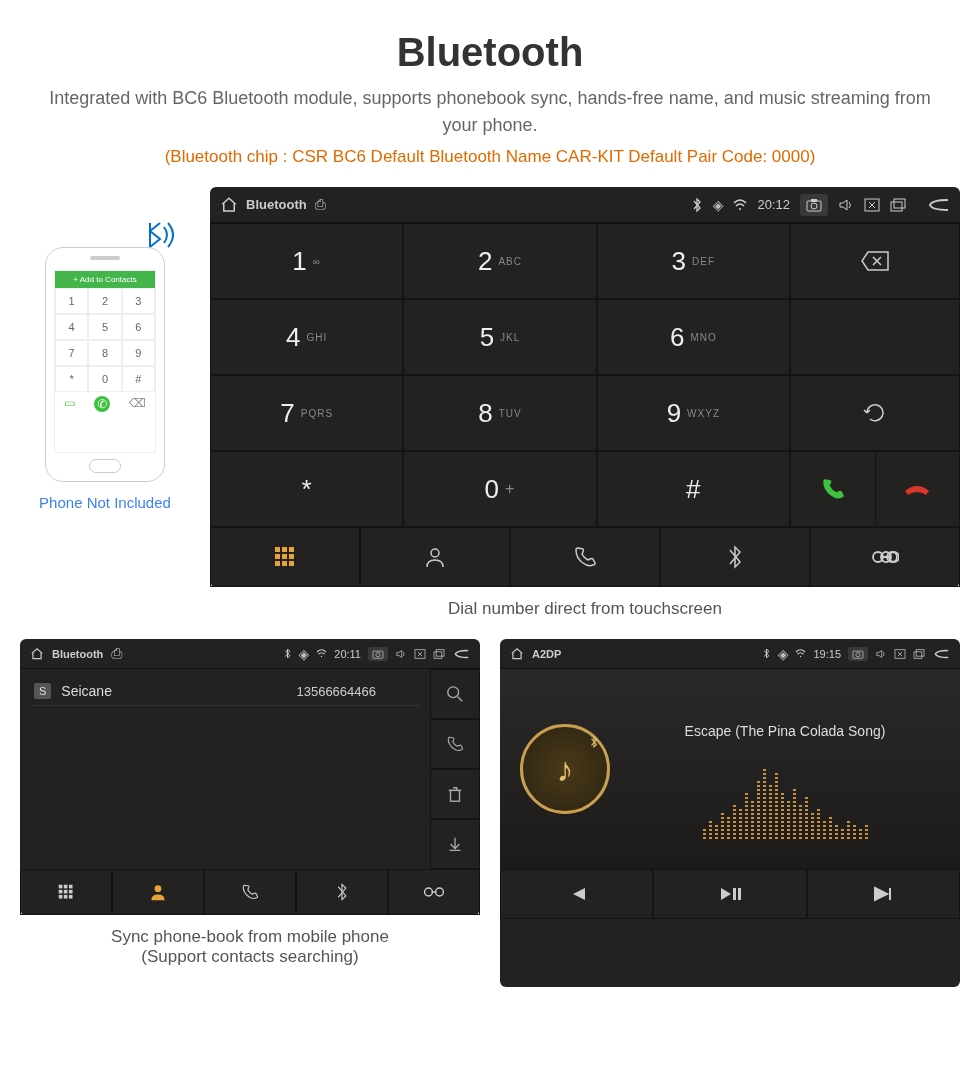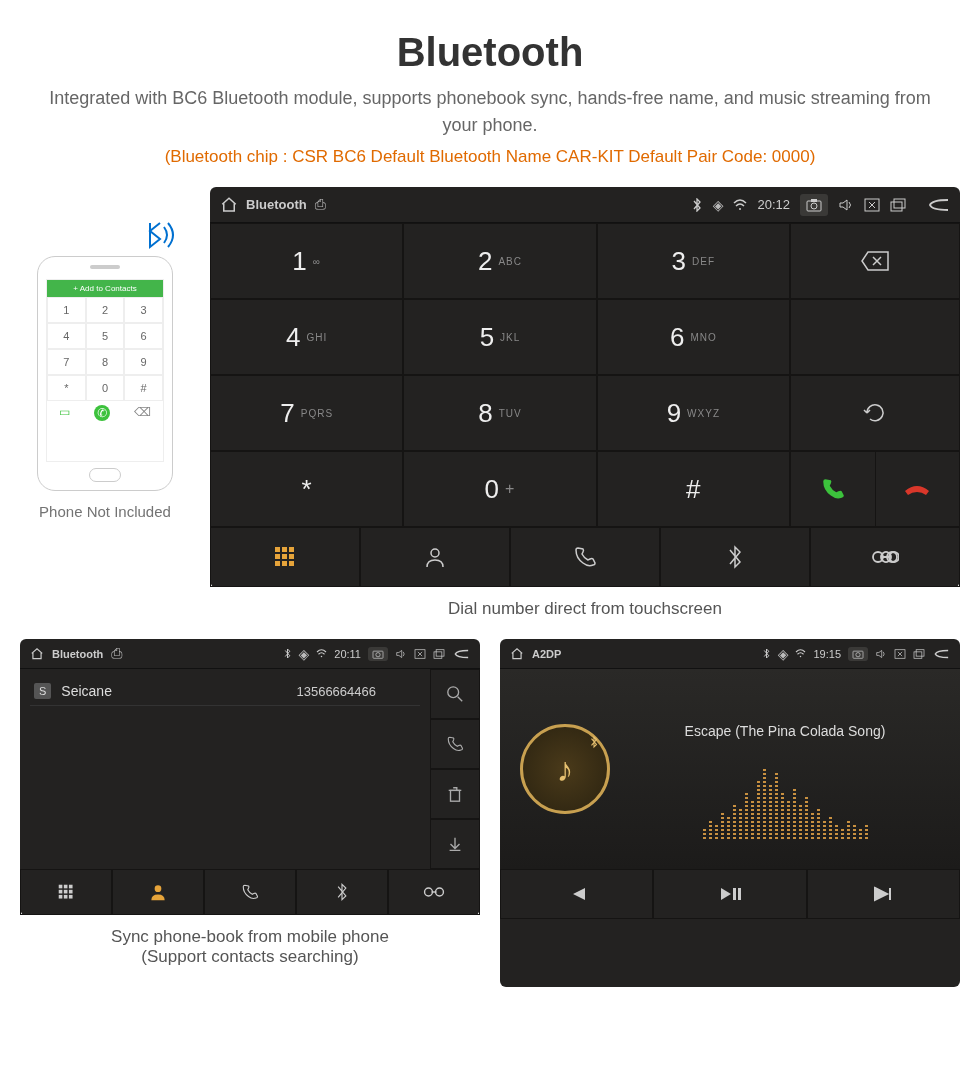--- a/index.html
+++ b/index.html
@@ -26,34 +26,34 @@
   .page-specs {
     text-align: center;
     font-size: 17px;
     color: #e06a00;
     padding: 8px 0 20px;
   }
   .top-row { display: flex; align-items: flex-start; padding: 0 20px; gap: 20px; }
   .phone-col { width: 170px; text-align: center; position: relative; padding-top: 60px; }
   .bt-wave { position: absolute; top: 30px; right: 10px; color: #0070d0; font-size: 28px; }
   .phone-mock {
-    width: 136px; height: 235px; background: #fff; border: 1px solid #ccc;
-    border-radius: 18px; margin: 9px auto; padding: 22px 8px 28px; position: relative;
+    width: 120px; height: 235px; background: #fff; border: 1px solid #ccc;
+    border-radius: 18px; margin: 0 auto; padding: 22px 8px 28px; position: relative;
   }
   .phone-mock::before { content: ""; position: absolute; top: 8px; left: 50%; transform: translateX(-50%);
     width: 30px; height: 4px; background: #ccc; border-radius: 3px; }
   .phone-mock::after { content: ""; position: absolute; bottom: 8px; left: 50%; transform: translateX(-50%);
     width: 30px; height: 12px; border: 1px solid #ccc; border-radius: 7px; }
   .phone-screen { width: 100%; height: 100%; background: #fff; border: 1px solid #eee; font-size: 8px; }
   .phone-bar { background: #43b54a; color: #fff; padding: 4px; font-size: 8px; }
   .phone-grid { display: grid; grid-template-columns: repeat(3,1fr); }
   .phone-grid div { border: 0.5px solid #eee; text-align: center; padding: 6px 0; color: #666; font-size: 11px; }
   .phone-bottom { display:flex; justify-content:space-around; padding:4px 0; }
   .phone-bottom span { font-size:12px; }
-  .phone-caption { color: #737373; font-size: 15px; margin-top: 12px; }
+  .phone-caption { color: #3b82f6; font-size: 15px; margin-top: 12px; }
 
   .device {
     background: #232221;
     border-radius: 6px;
     color: #ddd;
     flex: 1;
   }
   .device.small { flex: 1; }
   .status-bar {
     display: flex; align-items: center; height: 36px;

